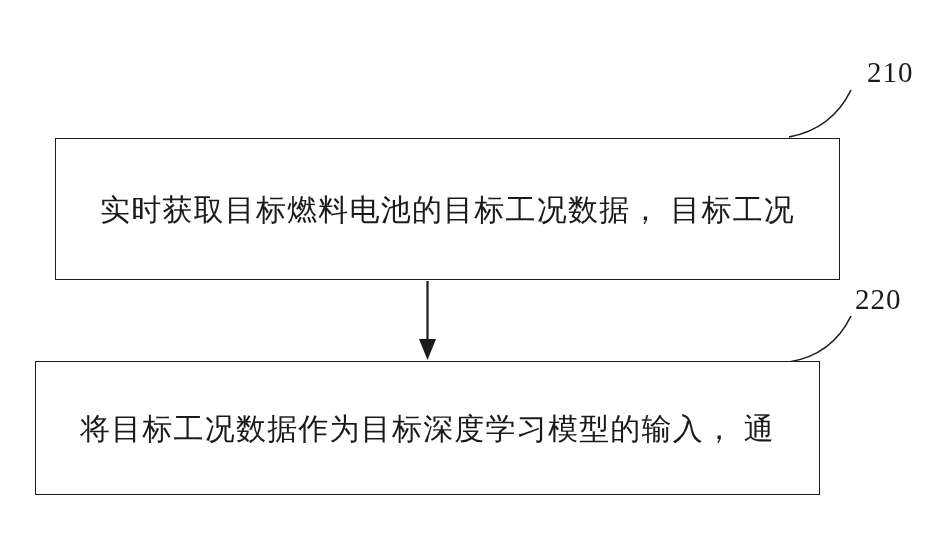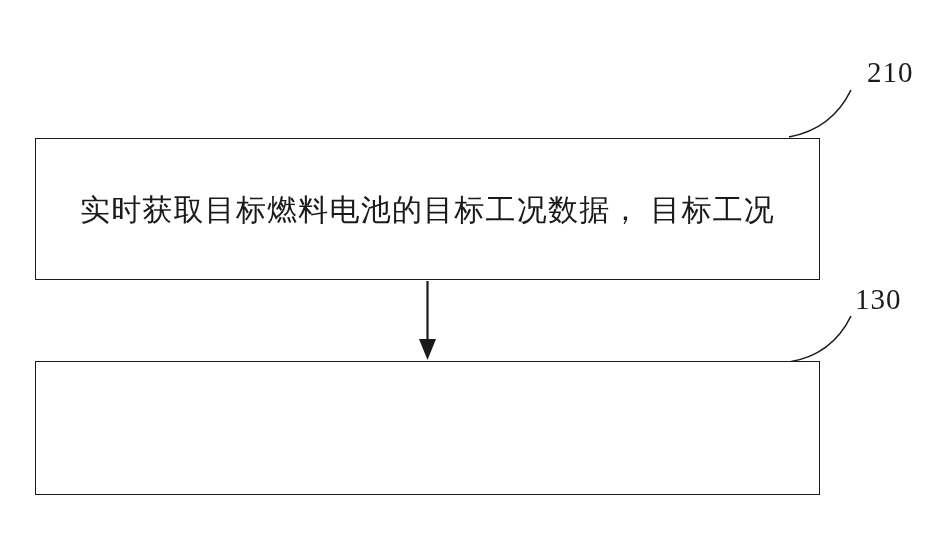--- a/index.html
+++ b/index.html
@@ -29,21 +29,21 @@
     left: 35px;
     width: 785px;
     border: 1.5px solid #1a1a1a;
     background: #ffffff;
     display: flex;
     flex-direction: column;
     justify-content: center;
     align-items: center;
     box-sizing: border-box;
   }
-  .box1 { top: 138px; height: 142px; }
+  .box1 { top: 138px; height: 142px; margin-left: 20px; }
   .box2 { top: 361px; height: 134px; }
   .step-line {
     font-size: 30px;
     line-height: 45px;
     letter-spacing: 0.04em;
     white-space: nowrap;
     text-align: center;
   }
   .ref-label {
     position: absolute;
@@ -69,18 +69,19 @@
 
     <line x1="427.5" y1="281" x2="427.5" y2="342" stroke="#1a1a1a" stroke-width="2.2"></line>
     <polygon points="427.5,360 419,339 436,339" fill="#1a1a1a"></polygon>
   </svg>
 
   <div class="step-box box1">
     <div class="step-line">实时获取目标燃料电池的目标工况数据， 目标工况</div>
   </div>
 
   <div class="step-box box2">
+    <div class="step-line">将目标工况数据作为目标深度学习模型的输入， 通</div>
   </div>
 
   <div class="ref-label ref1">210</div>
-  <div class="ref-label ref2">130</div>
+  <div class="ref-label ref2">220</div>
 
 </div>
 
 </body></html>

